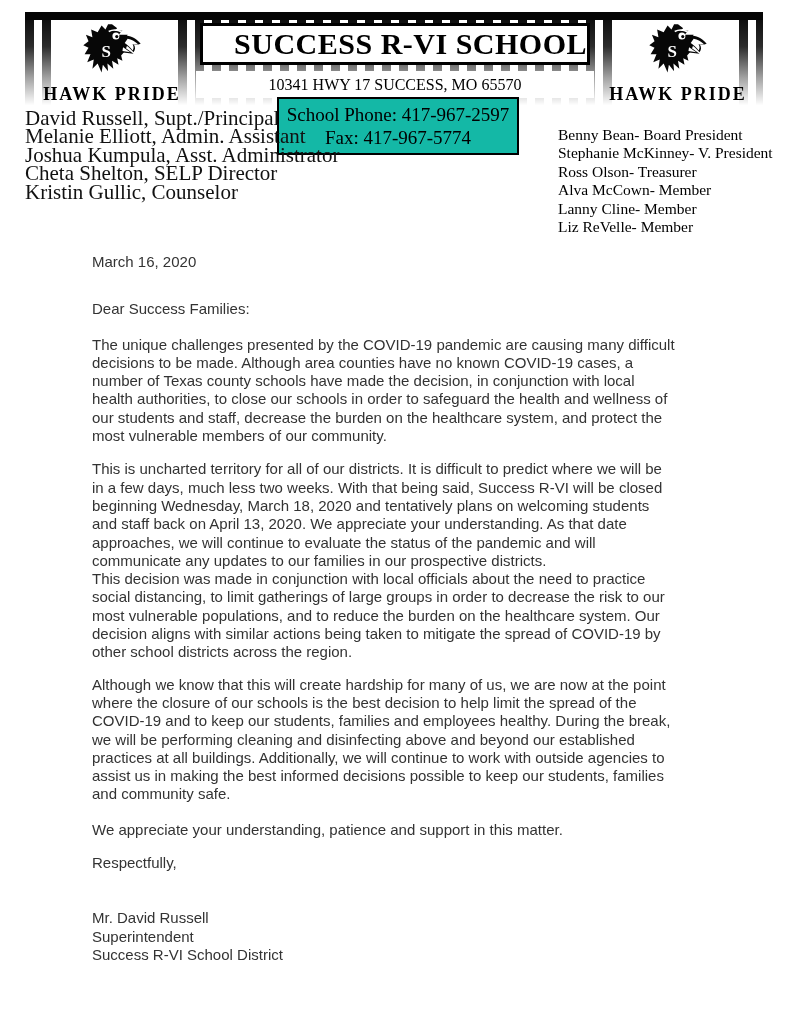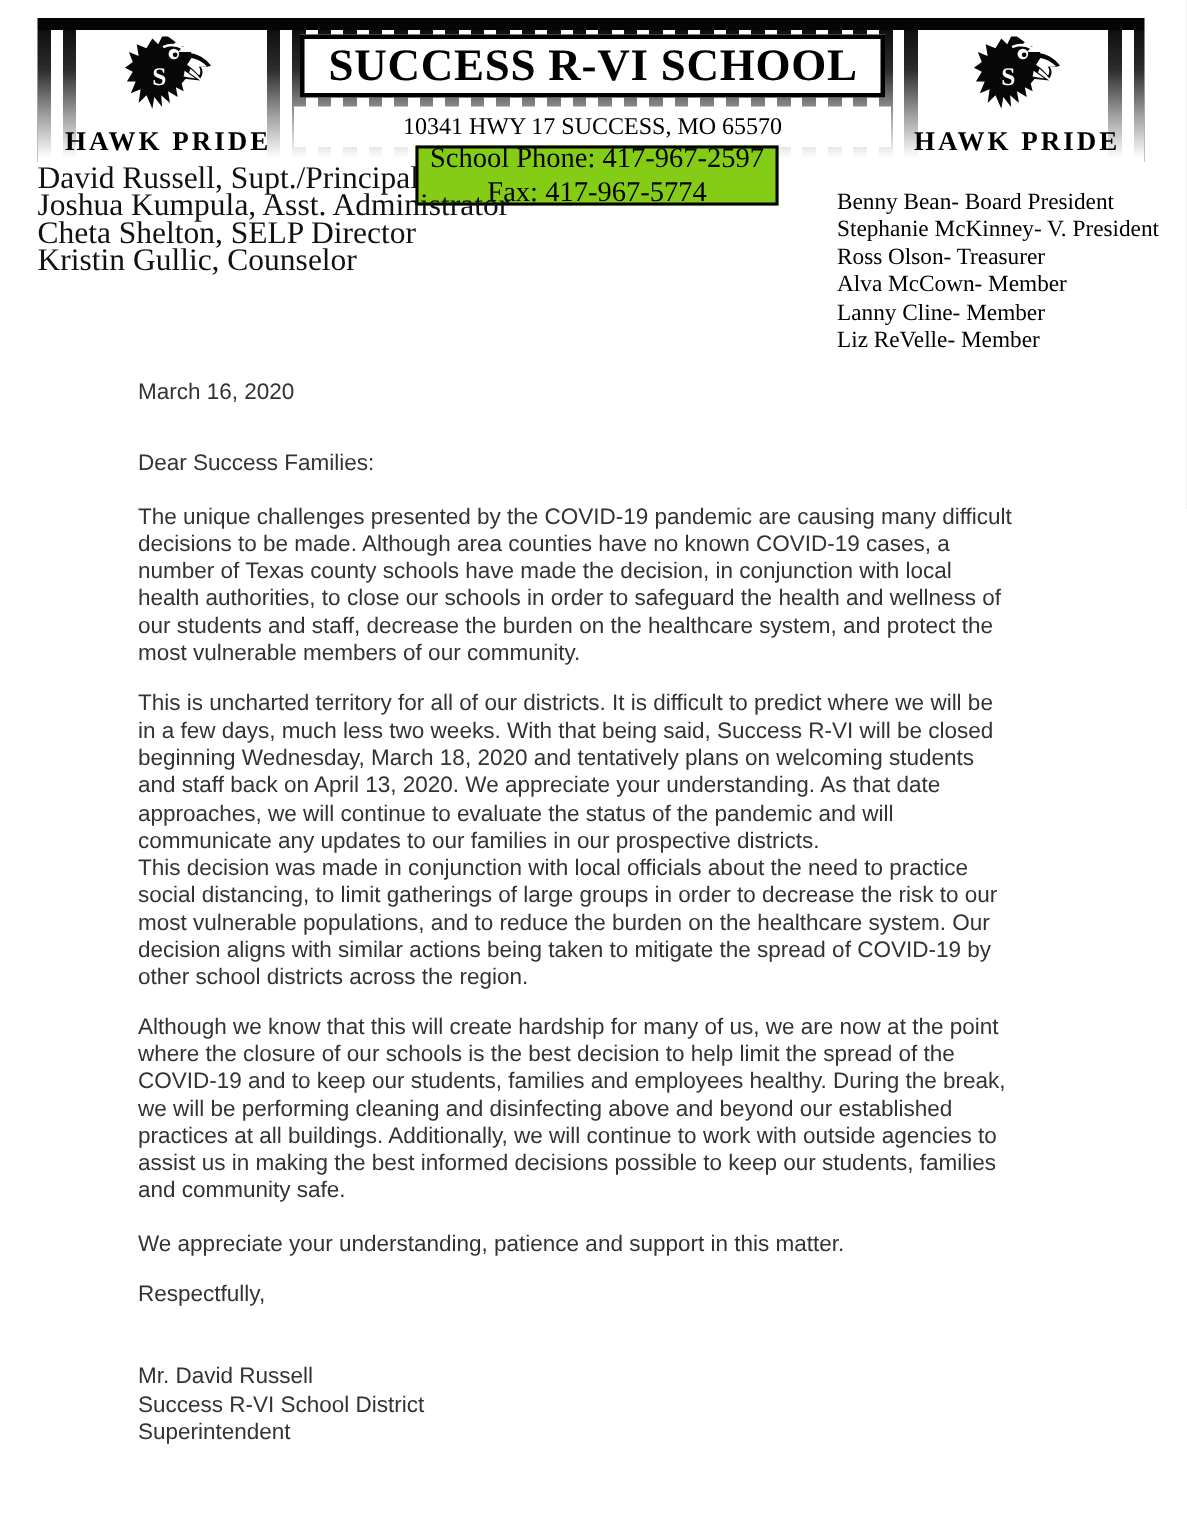--- a/index.html
+++ b/index.html
@@ -35,32 +35,32 @@
   .logo-box svg{width:70px;height:60px;margin-top:3px;}
   .logo-caption{
     font-family:"Liberation Serif",serif;
     font-size:18px;font-weight:600;letter-spacing:2px;
     margin-top:1px;white-space:nowrap;
   }
   .title-box{
     position:absolute;left:200px;top:23px;width:390px;height:42px;
     background:#ffffff;border:3px solid #000;
     box-sizing:border-box;
-    display:flex;align-items:center;justify-content:flex-start;
+    display:flex;align-items:center;justify-content:flex-end;
     font-size:30px;font-weight:700;letter-spacing:.5px;white-space:nowrap;padding-left:16px;
   }
   .addr-strip{
     position:absolute;left:196px;top:71px;width:398px;height:27px;
     background:#ffffff;
     display:flex;align-items:center;justify-content:center;
     font-size:16px;white-space:nowrap;
   }
   .phone-box{
-    position:absolute;left:277px;top:97px;width:242px;height:40px;
-    background:#84cc16;border:2px solid #000;box-sizing:border-box;
+    position:absolute;left:277px;top:97px;width:242px;height:58px;
+    background:#14b8a6;border:2px solid #000;box-sizing:border-box;
     display:flex;flex-direction:column;align-items:center;justify-content:center;
     font-size:19px;line-height:23px;white-space:nowrap;
   }
   .staff-list{
     position:absolute;left:25px;top:109px;
     font-size:21px;line-height:18.4px;color:#111;
   }
   .board-list{
     position:absolute;left:558px;top:126px;
     font-size:15.5px;line-height:18.4px;color:#000000;
@@ -122,20 +122,21 @@
     <span>SUCCESS R-VI SCHOOL</span>
   </div>
   <div class="addr-strip">10341 HWY 17 SUCCESS, MO 65570</div>
   <div class="phone-box">
     <div>School Phone: 417-967-2597</div>
     <div>Fax: 417-967-5774</div>
   </div>
 
   <div class="staff-list">
     <div>David Russell, Supt./Principal</div>
+    <div>Melanie Elliott, Admin. Assistant</div>
     <div>Joshua Kumpula, Asst. Administrator</div>
     <div>Cheta Shelton, SELP Director</div>
     <div>Kristin Gullic, Counselor</div>
   </div>
 
   <div class="board-list">
     <div>Benny Bean- Board President</div>
     <div>Stephanie McKinney- V. President</div>
     <div>Ross Olson- Treasurer</div>
     <div>Alva McCown- Member</div>
@@ -167,18 +168,18 @@
 where the closure of our schools is the best decision to help limit the spread of the
 COVID-19 and to keep our students, families and employees healthy. During the break,
 we will be performing cleaning and disinfecting above and beyond our established
 practices at all buildings.  Additionally, we will continue to work with outside agencies to
 assist us in making the best informed decisions possible to keep our students, families
 and community safe.</div>
     <div class="lb-para p4">We appreciate your understanding, patience and support in this matter.</div>
     <div class="lb-closing">Respectfully,</div>
     <div class="lb-signature">
       <div>Mr. David Russell</div>
+      <div>Superintendent</div>
       <div>Success R-VI School District</div>
-      <div>Superintendent</div>
     </div>
   </div>
 
 </div>
 
 </body></html>

